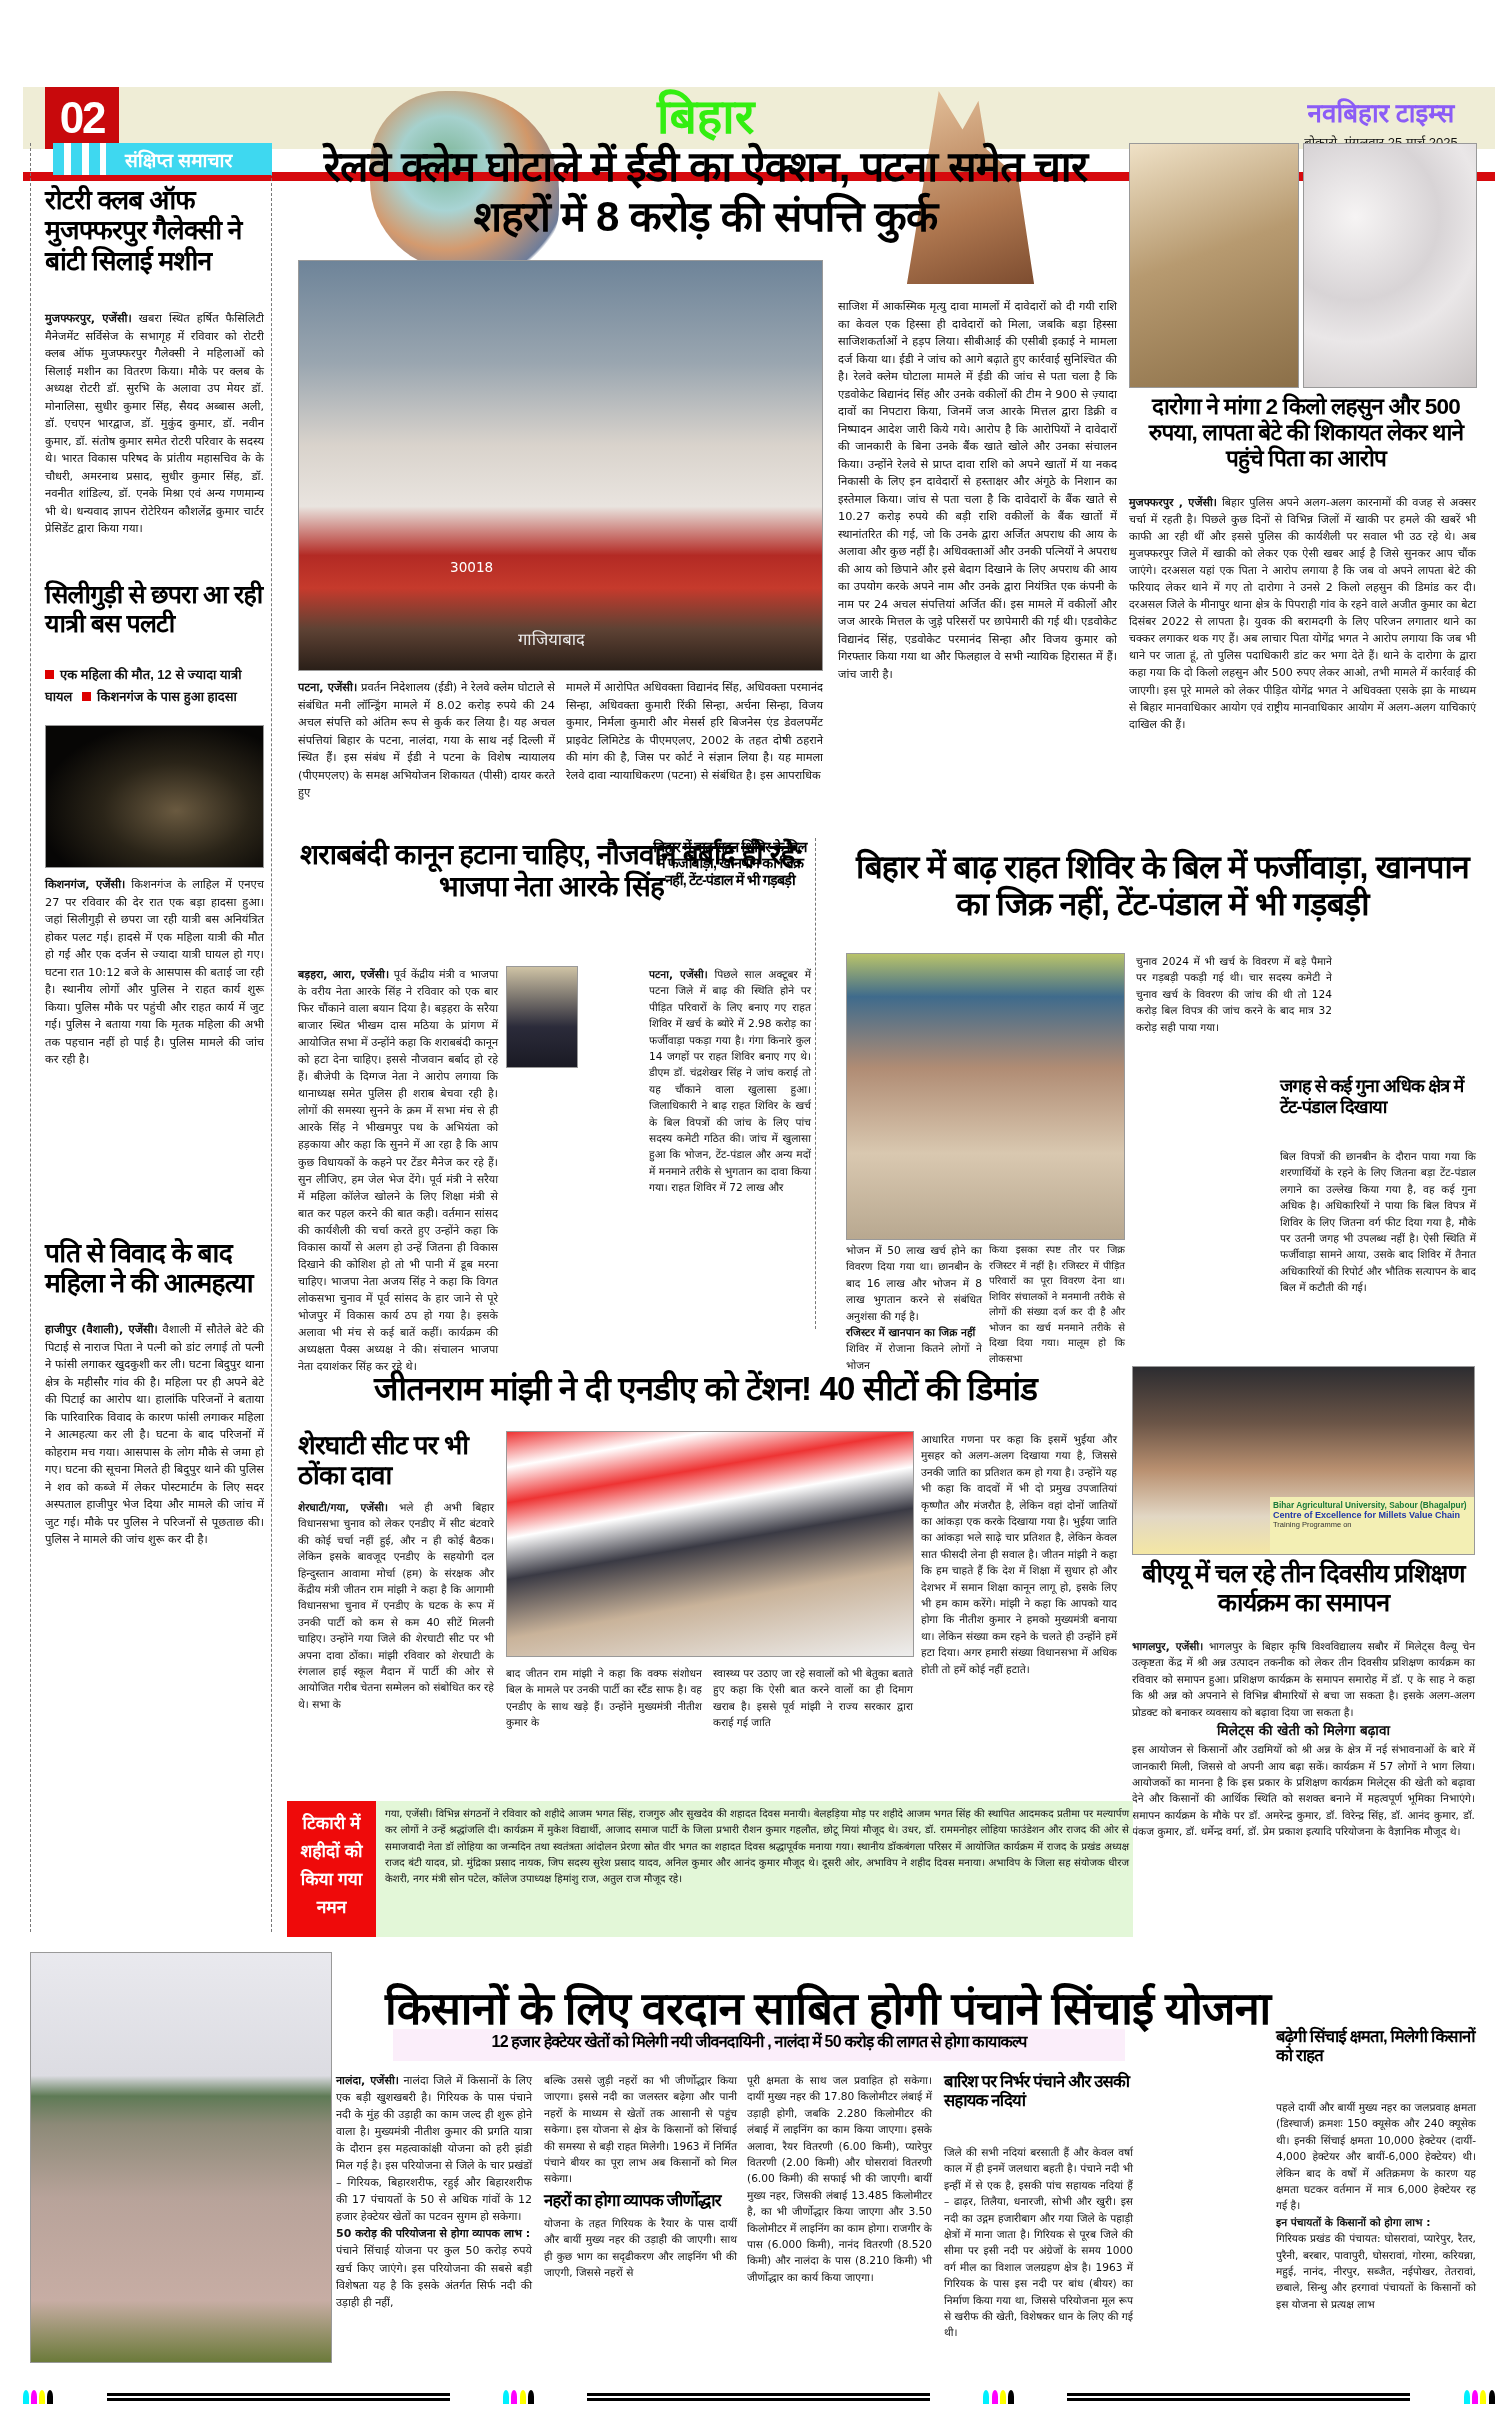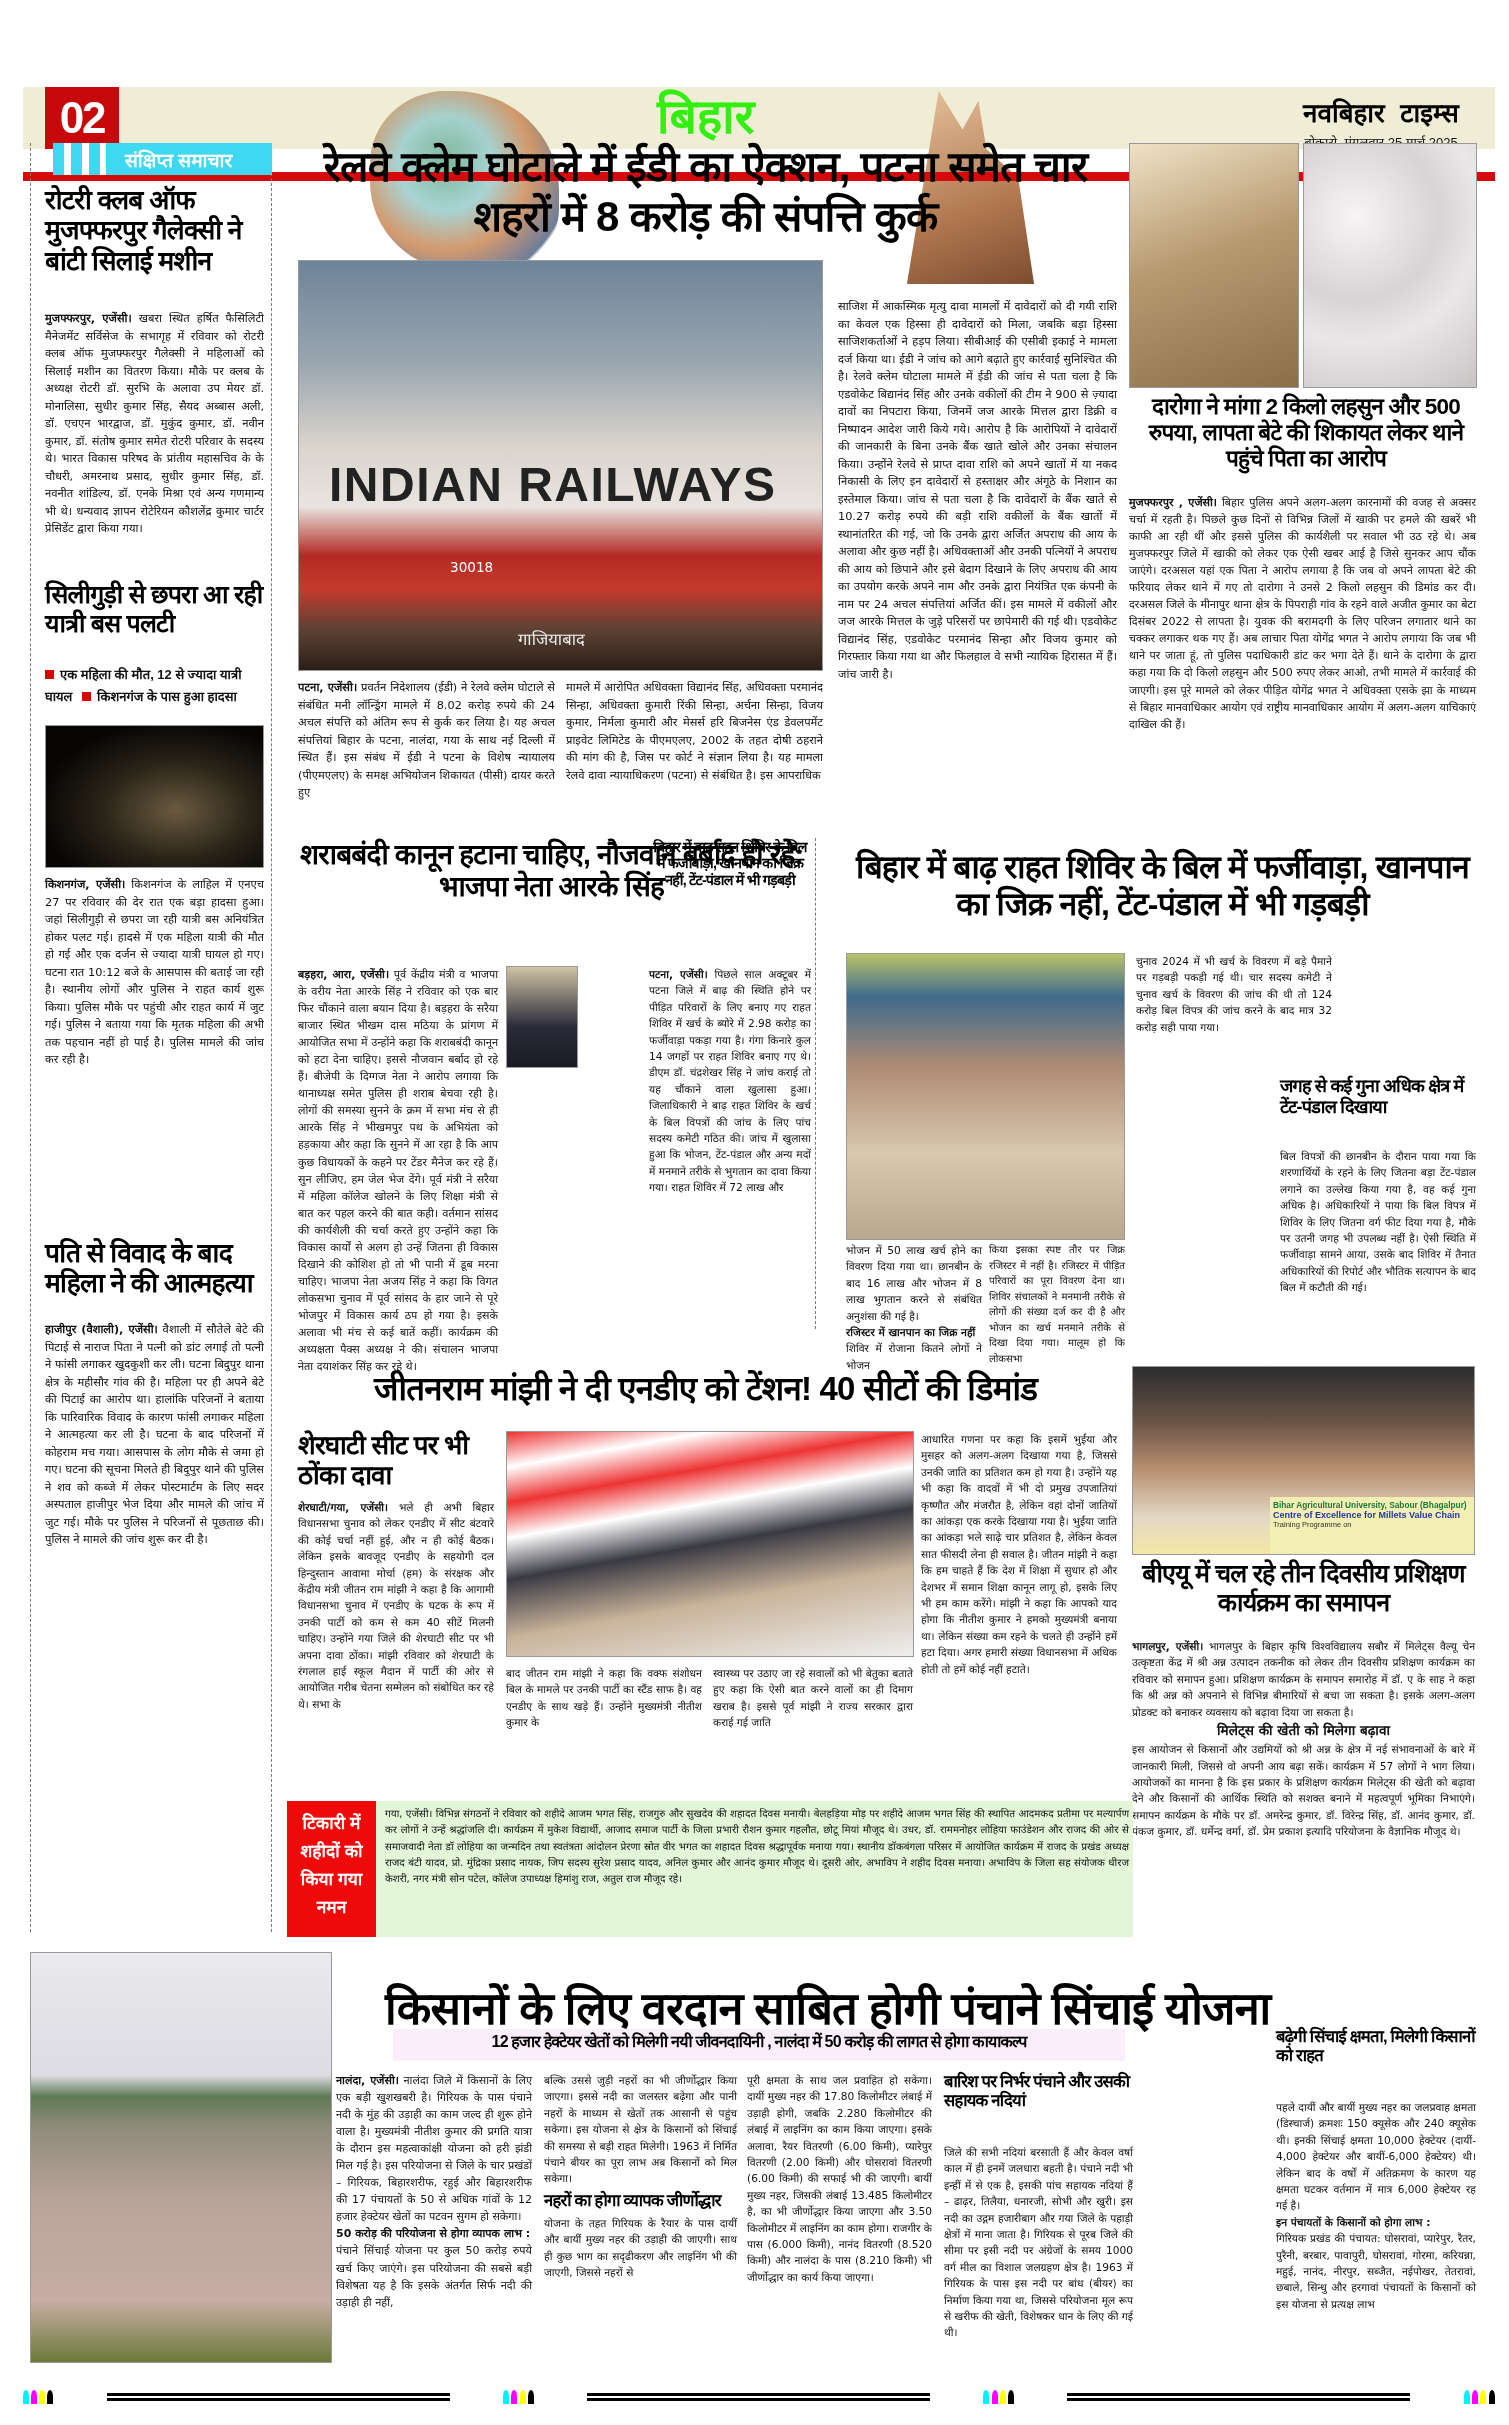--- a/index.html
+++ b/index.html
@@ -9,21 +9,21 @@
   .body-text { font-family: "DejaVu Sans", sans-serif; font-size: 11.3px; line-height: 1.55; text-align: justify; color: #111; }
   .body-text .dateline { font-weight: bold; }
   .photo { border: 0.8px solid #999; overflow: hidden; }
   .dashed-v { border-left: 1.5px dashed #777; }
 
   
   #masthead { left: 22.6px; top: 87px; width: 1472px; height: 62px; background: #efedd6; }
   #page-num { left: 45px; top: 87px; width: 74px; height: 62px; background: #c8090c; color: #fff; font-family: "Liberation Sans", sans-serif; font-weight: bold; font-size: 44px; display: flex; align-items: center; justify-content: center; letter-spacing: -2.3px; }
   #section-title { left: 657px; top: 82px; font-family: "Liberation Sans", sans-serif; font-weight: bold; font-size: 48px; color: #33ee11; }
   #brand { left: 1268px; top: 94px; width: 226px; text-align: center; }
-  #brand .name { font-family: Liberation Mono, monospace; font-weight: bold; font-size: 26px; color: #000000; }
+  #brand .name { font-family: Liberation Serif, serif; font-weight: bold; font-size: 26px; color: #8b5cf6; }
   #brand .date { font-family: "Liberation Sans", sans-serif; font-size: 13px; color: #111; margin-top: 3px; }
   #red-rule { left: 22.6px; top: 172px; width: 1472px; height: 9px; background: #d6090d; }
   .map-art { left: 370px; top: 91px; width: 189px; height: 181px; background: radial-gradient(circle at 40% 40%, #6a8, #9cc 30%, #c85 55%, #568 80%, transparent 82%); opacity: .85; border-radius: 40% 55% 35% 50%; }
   .statue-art { left: 891px; top: 91px; width: 159px; height: 193px; background: linear-gradient(160deg, #e8c6a0, #b07850 60%, #7a4a2e); clip-path: polygon(30% 0, 45% 20%, 55% 5%, 60% 30%, 80% 45%, 90% 100%, 10% 100%, 20% 50%); }
 
   
   #left-col { left: 30px; top: 143px; width: 242px; height: 1789px; border-left: 1.5px dashed #777; border-right: 1.5px dashed #777; }
   #brief-banner { left: 53px; top: 143px; width: 219px; height: 32px; background: #3ed8f0; }
   #brief-banner .stripes { position: absolute; left: 0; top: 0; width: 53px; height: 100%; background: repeating-linear-gradient(90deg, #3ed8f0 0 10.6px, #fff 10.6px 18px); }
   #brief-banner .label { position: absolute; left: 72px; top: 3.8px; font-family: "Liberation Sans", sans-serif; font-weight: bold; font-size: 19px; color: #fff; }
@@ -76,21 +76,20 @@
 </div>
 
 <div class="abs hl" style="left:45px;top:1238px;width:219px;font-size:26.4px;">पति से विवाद के बाद महिला ने की आत्महत्या</div>
 <div class="abs body-text" style="left:45px;top:1321px;width:219px;">
   <span class="dateline">हाजीपुर (वैशाली), एजेंसी।</span>
   <span>वैशाली में सौतेले बेटे की पिटाई से नाराज पिता ने पत्नी को डांट लगाई तो पत्नी ने फांसी लगाकर खुदकुशी कर ली। घटना बिदुपुर थाना क्षेत्र के महीसौर गांव की है। महिला पर ही अपने बेटे की पिटाई का आरोप था। हालांकि परिजनों ने बताया कि पारिवारिक विवाद के कारण फांसी लगाकर महिला ने आत्महत्या कर ली है। घटना के बाद परिजनों में कोहराम मच गया। आसपास के लोग मौके से जमा हो गए। घटना की सूचना मिलते ही बिदुपुर थाने की पुलिस ने शव को कब्जे में लेकर पोस्टमार्टम के लिए सदर अस्पताल हाजीपुर भेज दिया और मामले की जांच में जुट गई। मौके पर पुलिस ने परिजनों से पूछताछ की। पुलिस ने मामले की जांच शुरू कर दी है।</span>
 </div>
 
 <div class="abs hl" style="left:298px;top:142px;width:815px;font-size:42px;text-align:center;line-height:1.2;">रेलवे क्लेम घोटाले में ईडी का ऐक्शन, पटना समेत चार शहरों में 8 करोड़ की संपत्ति कुर्क</div>
 <div class="abs photo" style="left:298px;top:260px;width:525px;height:411px;background:linear-gradient(180deg,#6e8499 0%,#9aa6b0 25%,#d9d3cc 45%,#e9e4df 60%,#b32a24 72%,#c63a2c 80%,#5e4234 90%,#2a1f18 100%);">
-  <div style="position:absolute;left:30px;top:196px;font-family:'Liberation Sans',sans-serif;font-weight:bold;font-size:48px;color:#222;letter-spacing:1.5px;">INDIAN RAILWAYS</div>
   <div style="position:absolute;left:151px;top:298px;font-size:13.6px;color:#fff;">30018</div>
   <div style="position:absolute;left:219px;top:366px;font-size:16.6px;color:#eee;">गाजियाबाद</div>
 </div>
 <div class="abs body-text" style="left:298px;top:679px;width:257px;">
   <span class="dateline">पटना, एजेंसी।</span>
   <span>प्रवर्तन निदेशालय (ईडी) ने रेलवे क्लेम घोटाले से संबंधित मनी लॉन्ड्रिंग मामले में 8.02 करोड़ रुपये की 24 अचल संपत्ति को अंतिम रूप से कुर्क कर लिया है। यह अचल संपत्तियां बिहार के पटना, नालंदा, गया के साथ नई दिल्ली में स्थित हैं। इस संबंध में ईडी ने पटना के विशेष न्यायालय (पीएमएलए) के समक्ष अभियोजन शिकायत (पीसी) दायर करते हुए</span>
 </div>
 <div class="abs body-text" style="left:566px;top:679px;width:257px;">मामले में आरोपित अधिवक्ता विद्यानंद सिंह, अधिवक्ता परमानंद सिन्हा, अधिवक्ता कुमारी रिंकी सिन्हा, अर्चना सिन्हा, विजय कुमार, निर्मला कुमारी और मेसर्स हरि बिजनेस एंड डेवलपमेंट प्राइवेट लिमिटेड के पीएमएलए, 2002 के तहत दोषी ठहराने की मांग की है, जिस पर कोर्ट ने संज्ञान लिया है। यह मामला रेलवे दावा न्यायाधिकरण (पटना) से संबंधित है। इस आपराधिक</div>
 <div class="abs body-text" style="left:838px;top:298px;width:279px;">साजिश में आकस्मिक मृत्यु दावा मामलों में दावेदारों को दी गयी राशि का केवल एक हिस्सा ही दावेदारों को मिला, जबकि बड़ा हिस्सा साजिशकर्ताओं ने हड़प लिया। सीबीआई की एसीबी इकाई ने मामला दर्ज किया था। ईडी ने जांच को आगे बढ़ाते हुए कार्रवाई सुनिश्चित की है। रेलवे क्लेम घोटाला मामले में ईडी की जांच से पता चला है कि एडवोकेट बिद्यानंद सिंह और उनके वकीलों की टीम ने 900 से ज़्यादा दावों का निपटारा किया, जिनमें जज आरके मित्तल द्वारा डिक्री व निष्पादन आदेश जारी किये गये। आरोप है कि आरोपियों ने दावेदारों की जानकारी के बिना उनके बैंक खाते खोले और उनका संचालन किया। उन्होंने रेलवे से प्राप्त दावा राशि को अपने खातों में या नकद निकासी के लिए इन दावेदारों से हस्ताक्षर और अंगूठे के निशान का इस्तेमाल किया। जांच से पता चला है कि दावेदारों के बैंक खाते से 10.27 करोड़ रुपये की बड़ी राशि वकीलों के बैंक खातों में स्थानांतरित की गई, जो कि उनके द्वारा अर्जित अपराध की आय के अलावा और कुछ नहीं है। अधिवक्ताओं और उनकी पत्नियों ने अपराध की आय को छिपाने और इसे बेदाग दिखाने के लिए अपराध की आय का उपयोग करके अपने नाम और उनके द्वारा नियंत्रित एक कंपनी के नाम पर 24 अचल संपत्तियां अर्जित कीं। इस मामले में वकीलों और जज आरके मित्तल के जुड़े परिसरों पर छापेमारी की गई थी। एडवोकेट विद्यानंद सिंह, एडवोकेट परमानंद सिन्हा और विजय कुमार को गिरफ्तार किया गया था और फिलहाल वे सभी न्यायिक हिरासत में हैं। जांच जारी है।</div>
 

